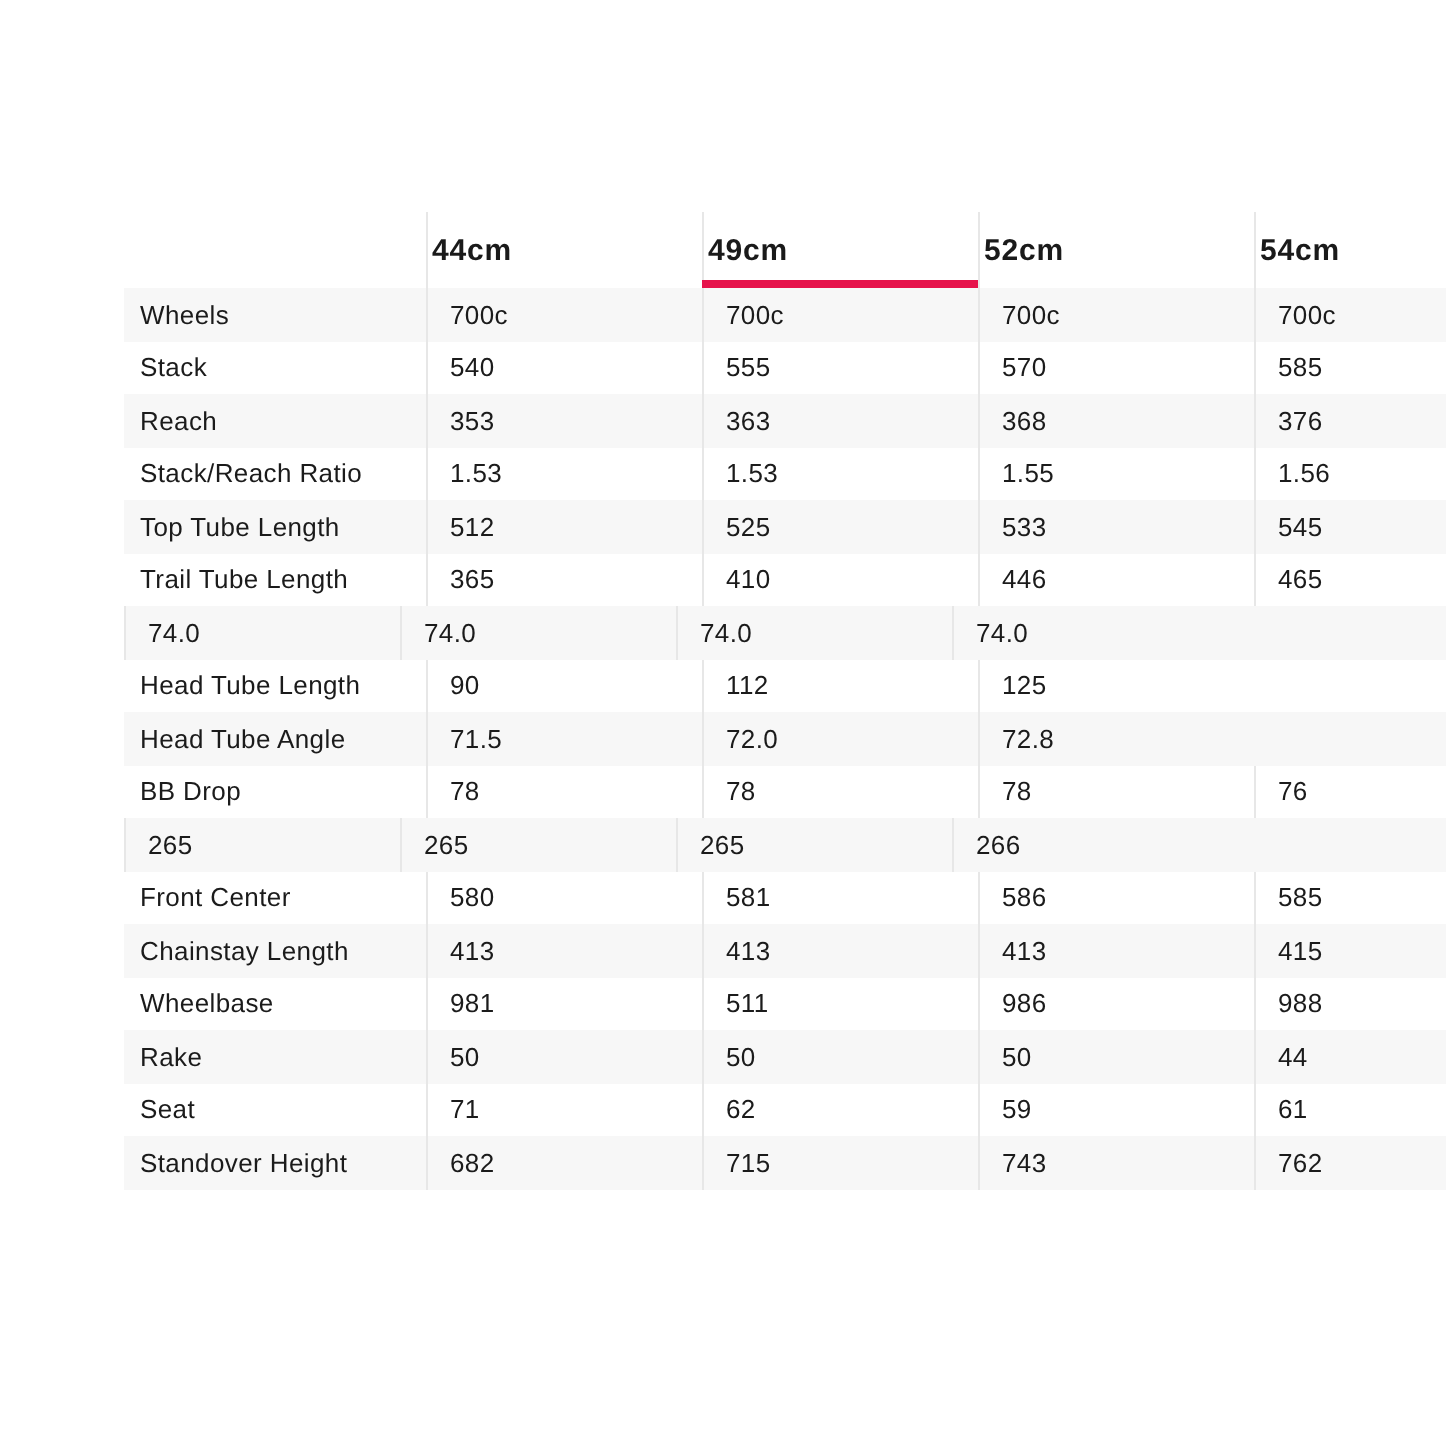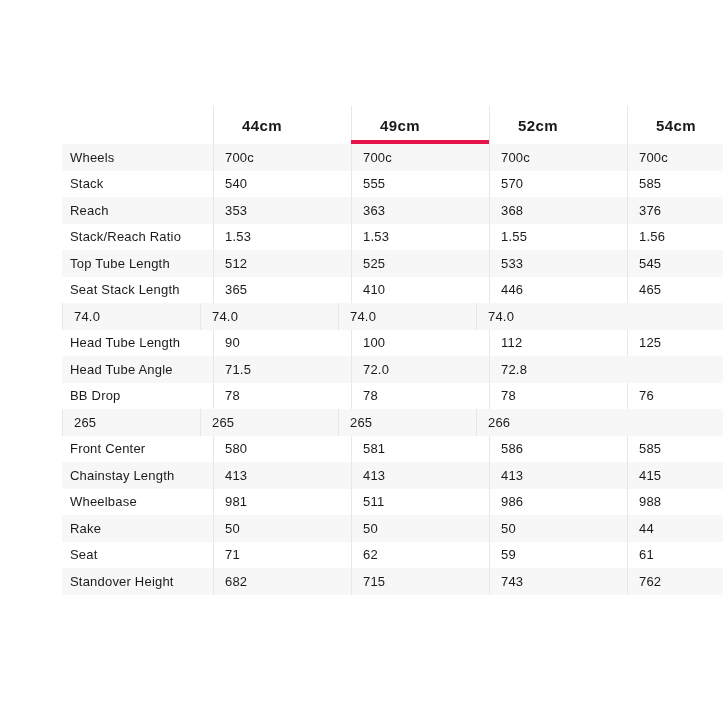--- a/index.html
+++ b/index.html
@@ -47,21 +47,21 @@
   }
   .value-cell {
     width: 138px;
     padding-left: 11px;
     font-size: 13px;
     font-weight: 400;
     border-left: 1px solid #e7e7e7;
   }
   .header-cell {
     width: 138px;
-    padding-left: 28px;
+    padding-left: 2px;
     font-size: 15px;
     font-weight: 700;
     letter-spacing: 0.4px;
     color: #1a1a1a;
     border-left: 1px solid #e7e7e7;
     position: relative;
     cursor: pointer;
   }
   .header-spacer {
     width: 151px;
@@ -120,36 +120,35 @@
         <div class="cell value-cell">1.56</div>
       </div>
       <div class="row striped">
         <div class="cell label-cell">Top Tube Length</div>
         <div class="cell value-cell">512</div>
         <div class="cell value-cell">525</div>
         <div class="cell value-cell">533</div>
         <div class="cell value-cell">545</div>
       </div>
       <div class="row">
-        <div class="cell label-cell">Seat Stack Length</div>
+        <div class="cell label-cell">Trail Tube Length</div>
         <div class="cell value-cell">365</div>
         <div class="cell value-cell">410</div>
         <div class="cell value-cell">446</div>
         <div class="cell value-cell">465</div>
       </div>
       <div class="row striped">
         <div class="cell value-cell">74.0</div>
         <div class="cell value-cell">74.0</div>
         <div class="cell value-cell">74.0</div>
         <div class="cell value-cell">74.0</div>
       </div>
       <div class="row">
         <div class="cell label-cell">Head Tube Length</div>
         <div class="cell value-cell">90</div>
-        <div class="cell value-cell">100</div>
         <div class="cell value-cell">112</div>
         <div class="cell value-cell">125</div>
       </div>
       <div class="row striped">
         <div class="cell label-cell">Head Tube Angle</div>
         <div class="cell value-cell">71.5</div>
         <div class="cell value-cell">72.0</div>
         <div class="cell value-cell">72.8</div>
       </div>
       <div class="row">

